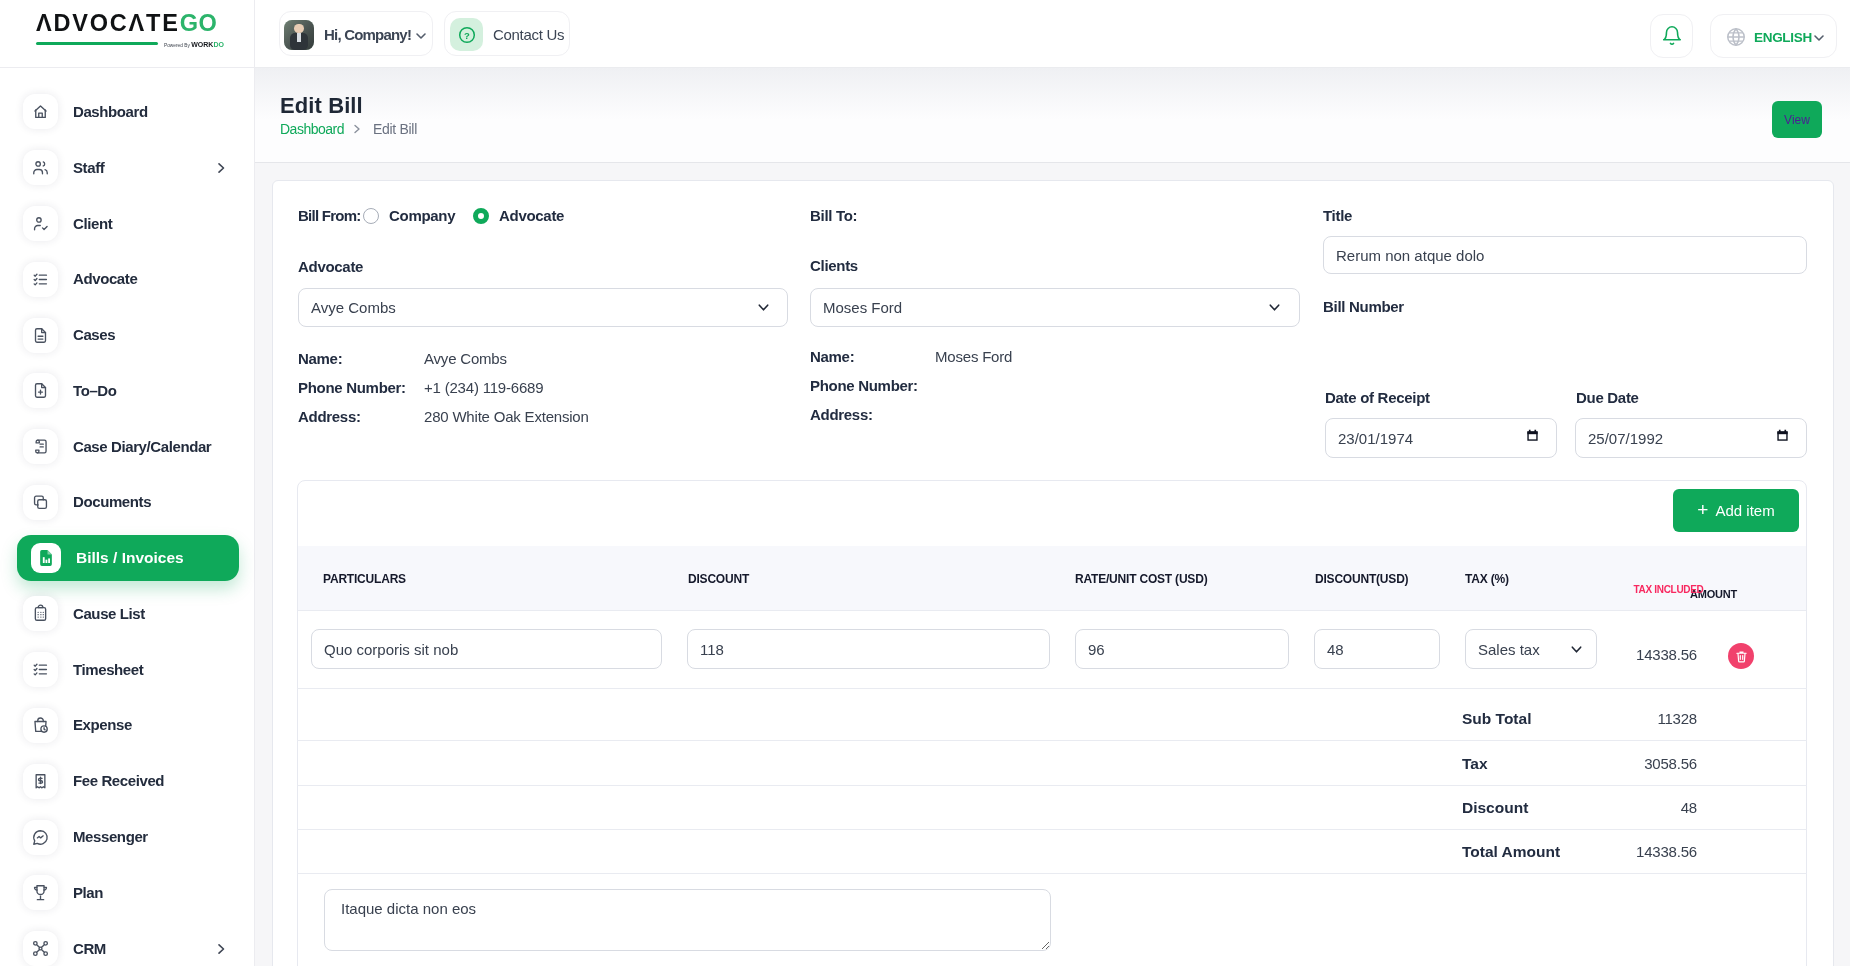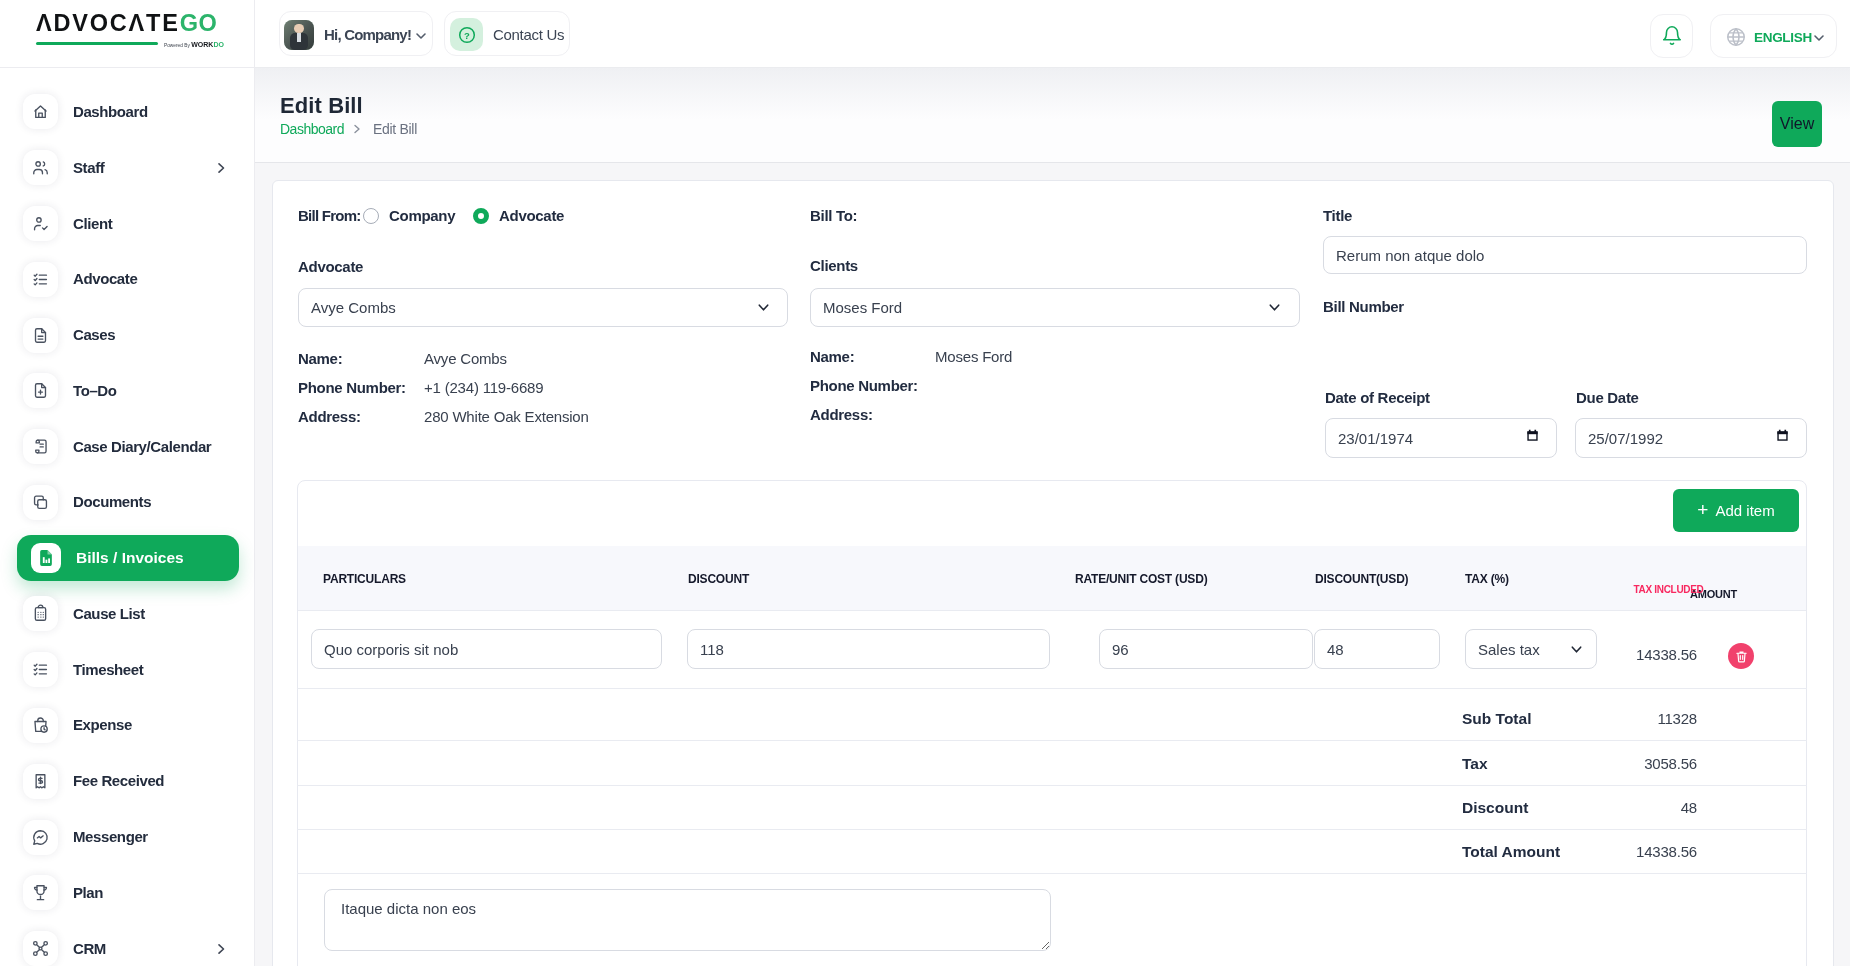--- a/index.html
+++ b/index.html
@@ -70,21 +70,21 @@
       </svg>
   </div>
 
   <div id="pagehead"></div>
   <div class="abs" style="left:280px; top:93px; font-size:22px; font-weight:700; color:#1f2836; letter-spacing:0.1px;">Edit Bill</div>
   <div class="abs" style="left:280px; top:121px; font-size:14px; color:#0fa95a; letter-spacing:-0.5px;">Dashboard</div>
   <svg class="abs" style="left:352px; top:124px;" width="10" height="10" viewBox="0 0 10 10">
       <path d="M3 1.5l4 3.5-4 3.5" fill="none" stroke="#8a909c" stroke-width="1.4" stroke-linecap="round" stroke-linejoin="round"></path>
     </svg>
   <div class="abs" style="left:373px; top:121px; font-size:14px; color:#6a7180; letter-spacing:-0.3px;">Edit Bill</div>
-  <div class="abs" style="left:1772px; top:101px; width:50px; height:46px; background:#0fa95a; border-radius:6px; color:#0f172a; font-size:16px; display:flex; align-items:center; justify-content:center;">View</div>
+  <div class="abs" style="left:1772px; top:101px; width:50px; height:37px; background:#0fa95a; border-radius:6px; color:#4c1d95; font-size:12px; display:flex; align-items:center; justify-content:center;">View</div>
 
   <div id="card"></div>
 
   <div class="lbl abs" style="left:298px; top:206px; letter-spacing:-0.75px;">Bill From:</div>
   <div class="radio" style="left:363px; top:208px; border:1.5px solid #a7adb8;"></div>
   <div class="lbl abs" style="left:389px; top:206px;">Company</div>
   <div class="radio" style="left:473px; top:208px; border:5px solid #0fa95a;"></div>
   <div class="lbl abs" style="left:499px; top:206px;">Advocate</div>
   <div class="lbl abs" style="left:810px; top:206px;">Bill To:</div>
   <div class="lbl abs" style="left:1323px; top:206px;">Title</div>
@@ -141,21 +141,21 @@
   <div class="abs b" style="left:323px; top:572px; font-size:12px; color:#15192b; letter-spacing:-0.2px;">PARTICULARS</div>
   <div class="abs b" style="left:688px; top:572px; font-size:12px; color:#15192b; letter-spacing:-0.2px;">DISCOUNT</div>
   <div class="abs b" style="left:1075px; top:572px; font-size:12px; color:#15192b; letter-spacing:-0.2px;">RATE/UNIT COST (USD)</div>
   <div class="abs b" style="left:1315px; top:572px; font-size:12px; color:#15192b; letter-spacing:-0.2px;">DISCOUNT(USD)</div>
   <div class="abs b" style="left:1465px; top:572px; font-size:12px; color:#15192b; letter-spacing:-0.2px;">TAX (%)</div>
   <div class="abs b" style="left:1604px; top:588px; width:133px; text-align:right; font-size:11px; color:#15192b; letter-spacing:-0.2px;">AMOUNT</div>
   <div class="abs b" style="left:1602px; top:584px; width:133px; text-align:center; font-size:10px; color:#f8285f; letter-spacing:-0.3px;">TAX INCLUDED</div>
 
   <div class="inp" style="left:311px; top:629px; width:351px; height:40px;">Quo corporis sit nob</div>
   <div class="inp" style="left:687px; top:629px; width:363px; height:40px;">118</div>
-  <div class="inp" style="left:1075px; top:629px; width:214px; height:40px;margin-left:24px;">96</div>
+  <div class="inp" style="left:1075px; top:629px; width:214px; height:40px;">96</div>
   <div class="inp" style="left:1314px; top:629px; width:126px; height:40px;">48</div>
   <div class="inp" style="left:1465px; top:629px; width:132px; height:40px;">Sales tax</div>
   <svg class="abs chev" style="left:1570px; top:643px;" viewBox="0 0 14 14">
       <path d="M2.5 4.5l4.5 5 4.5-5" fill="none" stroke="#202735" stroke-width="1.7" stroke-linecap="round" stroke-linejoin="round"></path>
     </svg>
   <div class="val abs" style="left:1597px; top:645px; width:100px; text-align:right;">14338.56</div>
   <div class="abs" style="left:1728px; top:643px; width:26px; height:26px; border-radius:50%; background:#f1416c; display:flex; align-items:center; justify-content:center;">
     <svg width="13" height="13" viewBox="0 0 14 14" fill="none" stroke="#fff" stroke-width="1.3" stroke-linecap="round">
         <path d="M2 3.5h10M5.5 3.5V2.2h3v1.3M3.2 3.5l.7 8.3a1 1 0 0 0 1 1h4.2a1 1 0 0 0 1-1l.7-8.3M5.7 6v4M8.3 6v4"></path>
       </svg>

